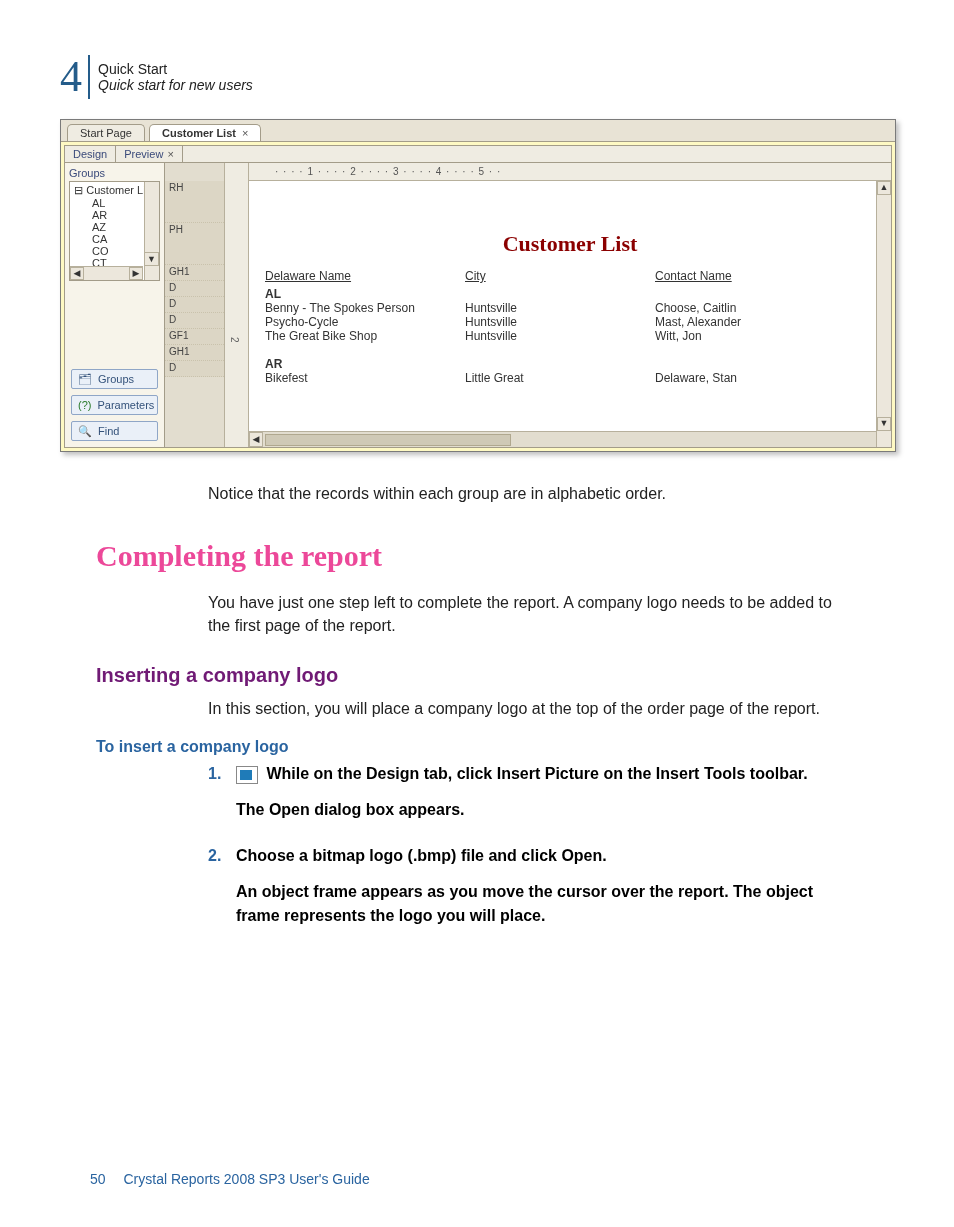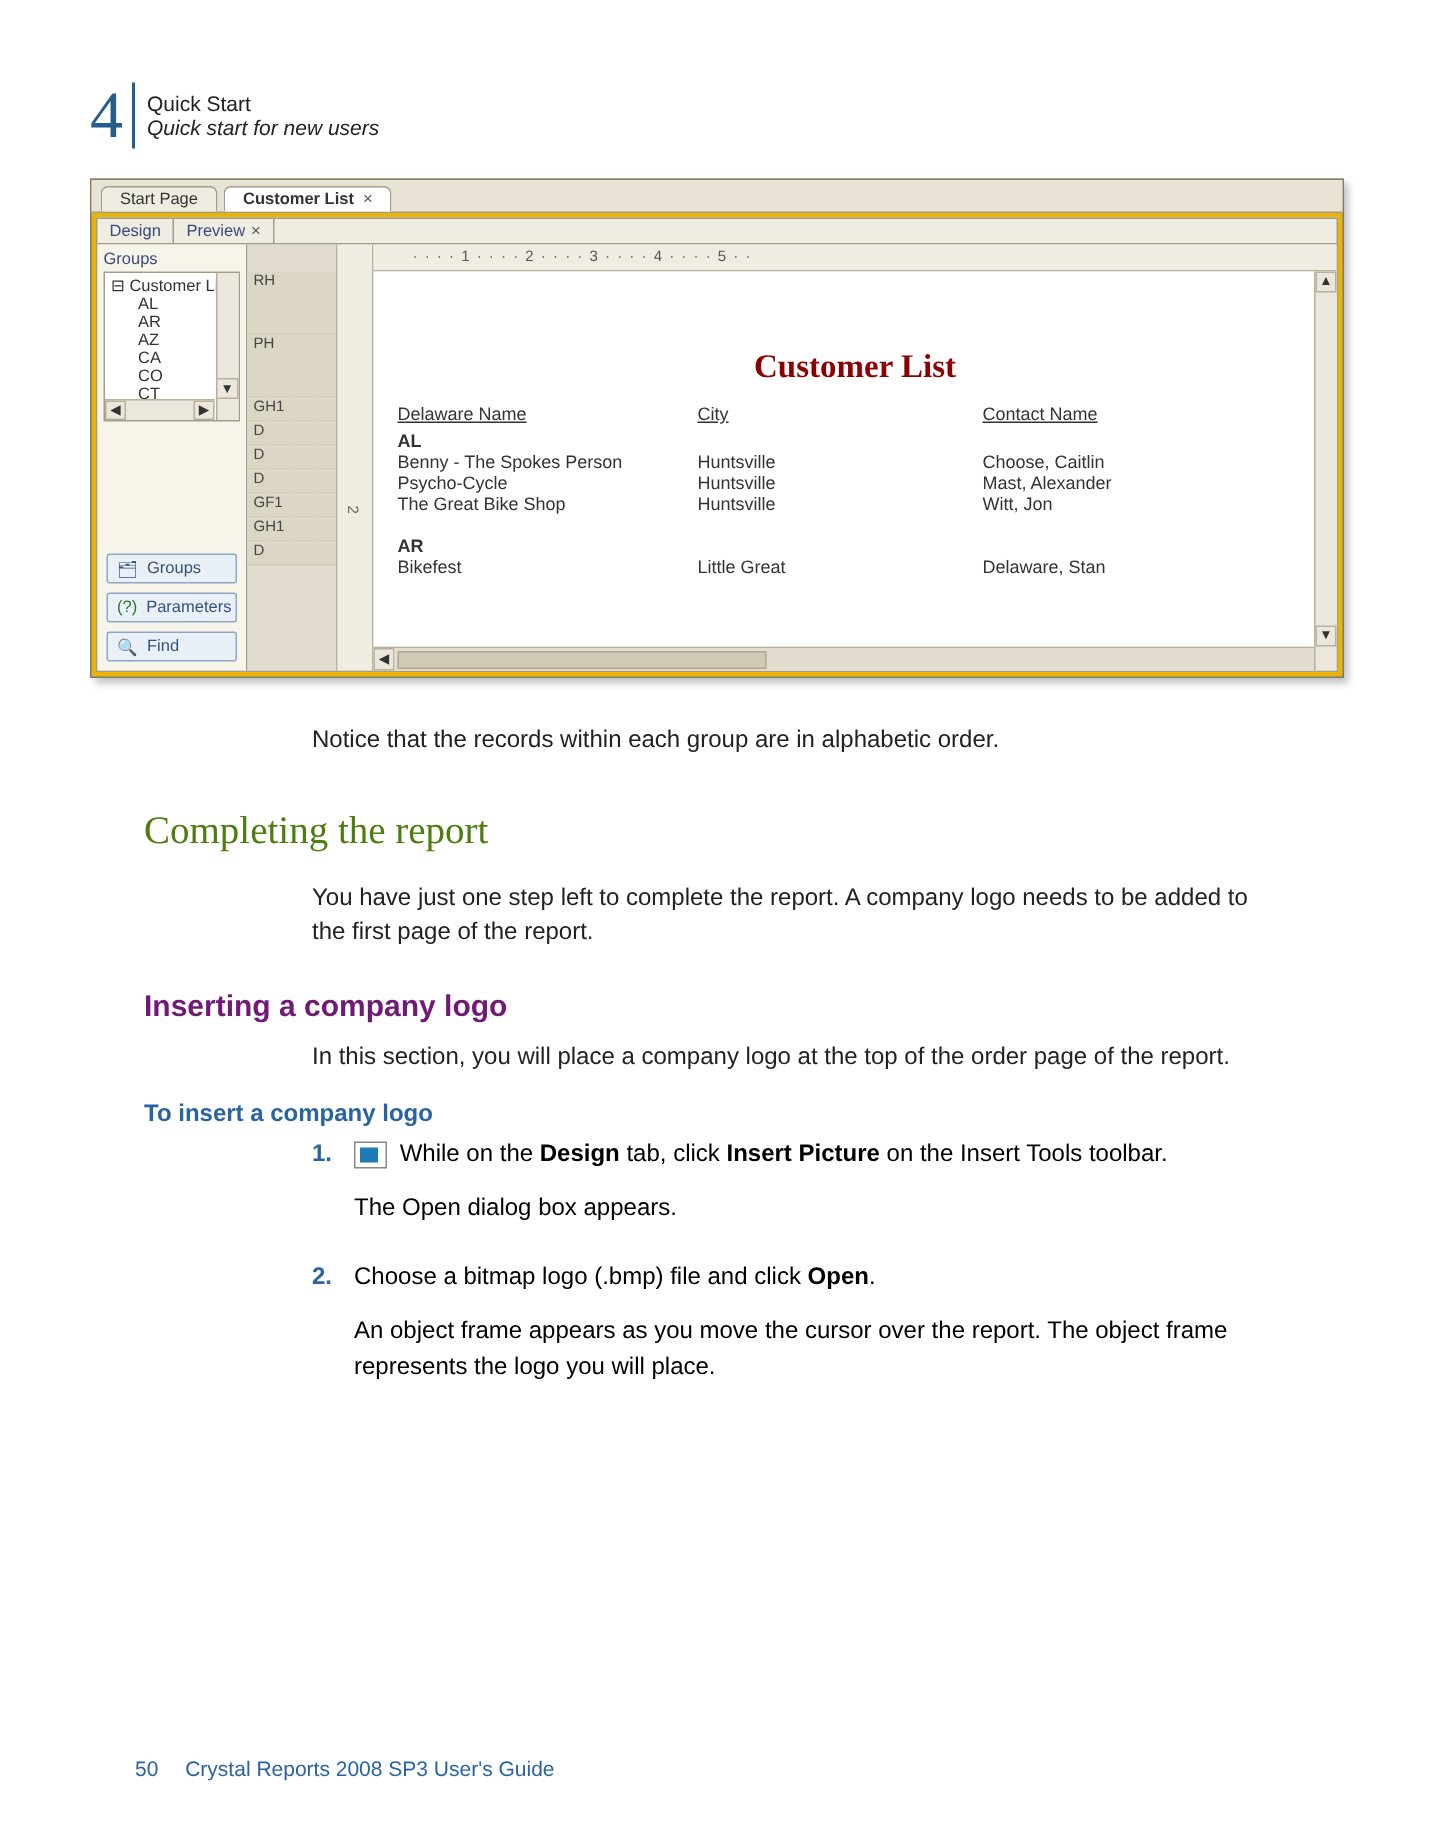--- a/index.html
+++ b/index.html
@@ -17,21 +17,21 @@
   .chapnum { font-family: Georgia, 'Times New Roman', serif; font-size: 44px; color: #245c8a; font-weight: normal; line-height: 1; padding-right: 6px; border-right: 2px solid #245c8a; }
   .head-text { padding-left: 8px; font-size: 14px; color: #222; }
   .head-text .line1 { }
   .head-text .line2 { font-style: italic; }
   
   .shot {
     width: 836px;
     margin: 10px auto 30px auto;
     border: 1px solid #7a7a7a;
     box-shadow: 3px 3px 5px rgba(0,0,0,0.25);
-    background: #eab308;
+    background: #fef9c3;
     font-family: Tahoma, Verdana, sans-serif;
     font-size: 11px;
     color: #333;
   }
   .tabrow { display: flex; align-items: flex-end; padding: 2px 6px 0 6px; height: 22px; border-bottom: 1px solid #a39c89; background:#e8e3d5;}
   .tab { padding: 2px 12px 2px 12px; margin-right: 4px; border: 1px solid #a39c89; border-bottom: none; background: #efece2; border-radius: 5px 5px 0 0; font-size:11px; display:flex; align-items:center; gap:6px; cursor: default;}
   .tab.active { background: #fff; font-weight: bold; }
   .xclose { font-weight: normal; color:#555; font-size:11px;}
   .subrow { border: 1px solid #a39c89; margin: 3px; background:#efece2;}
   .subtabs { display:flex;}
@@ -66,28 +66,28 @@
   .vsb { position:absolute; right:0; top:18px; bottom:0; width:15px; background:#ece7dc; border-left:1px solid #b7b09c;}
   .vsb .up { position:absolute; top:0; width:100%; height:14px; background:#ece7dc; border:1px solid #b7b09c; text-align:center; font-size:9px;}
   .vsb .dn { position:absolute; bottom:16px; width:100%; height:14px; background:#ece7dc; border:1px solid #b7b09c; text-align:center; font-size:9px;}
   .hsb { height:16px; background:#ece7dc; border-top:1px solid #b7b09c; display:flex;}
   .hsb .lbtn, .hsb .rbtn { width:14px; background:#ece7dc; border:1px solid #b7b09c; text-align:center; font-size:9px; line-height:13px;}
   .hsb .track { flex:1; background:#e2ddcf; display:flex; align-items:center;}
   .hsb .thumb { width:40%; height:12px; background:#cfc9b6; border:1px solid #b0a88f; margin-left:2px;}
   
   .bodytext { margin-left: 148px; margin-right: 56px; font-size: 16px; line-height: 1.45; color: #222;}
   .bodytext p { margin: 0 0 12px 0;}
-  h2.section { font-family: 'Palatino Linotype', Georgia, serif; font-size: 26px; font-weight: normal; color: #4d7c0f; margin: 34px 0 18px 36px;}
+  h2.section { font-family: 'Palatino Linotype', Georgia, serif; font-size: 30px; font-weight: bold; color: #ec4899; margin: 34px 0 18px 36px;}
   h3.sub { font-family: Arial, sans-serif; font-weight: bold; color: #701a75; font-size: 20px; margin: 26px 0 10px 36px;}
   h4.step { font-family: Arial, sans-serif; font-weight: bold; color: #2a64a0; font-size: 16px; margin: 18px 0 6px 36px;}
   .steps { margin-left:148px; margin-right:56px;}
   .steprow { display:flex; font-size:16px; line-height:1.5; margin-bottom:10px;}
   .stepnum { color:#2a64a0; font-weight:bold; width:28px; flex-shrink:0;}
   .stepbody { flex:1;}
-  .stepbody p { margin:0 0 12px 0;}
+  .stepbody p { margin:0 0 12px 0;font-weight:bold;}
   .picicon { display:inline-block; width:22px; height:18px; border:1px solid #888; background:#fff; vertical-align:middle; margin-right:4px; position:relative;}
   .picicon::after { content:""; position:absolute; left:3px; top:3px; width:12px; height:10px; background:#1f7bb8; }
   .footer { position:absolute; bottom:40px; left:90px; font-size:14px; color:#2a64a0;}
   .footer .pg { margin-right:14px;}
 </style>
 </head>
 <body>
 
 <div class="page-head">
   <div class="chapnum">4</div>

